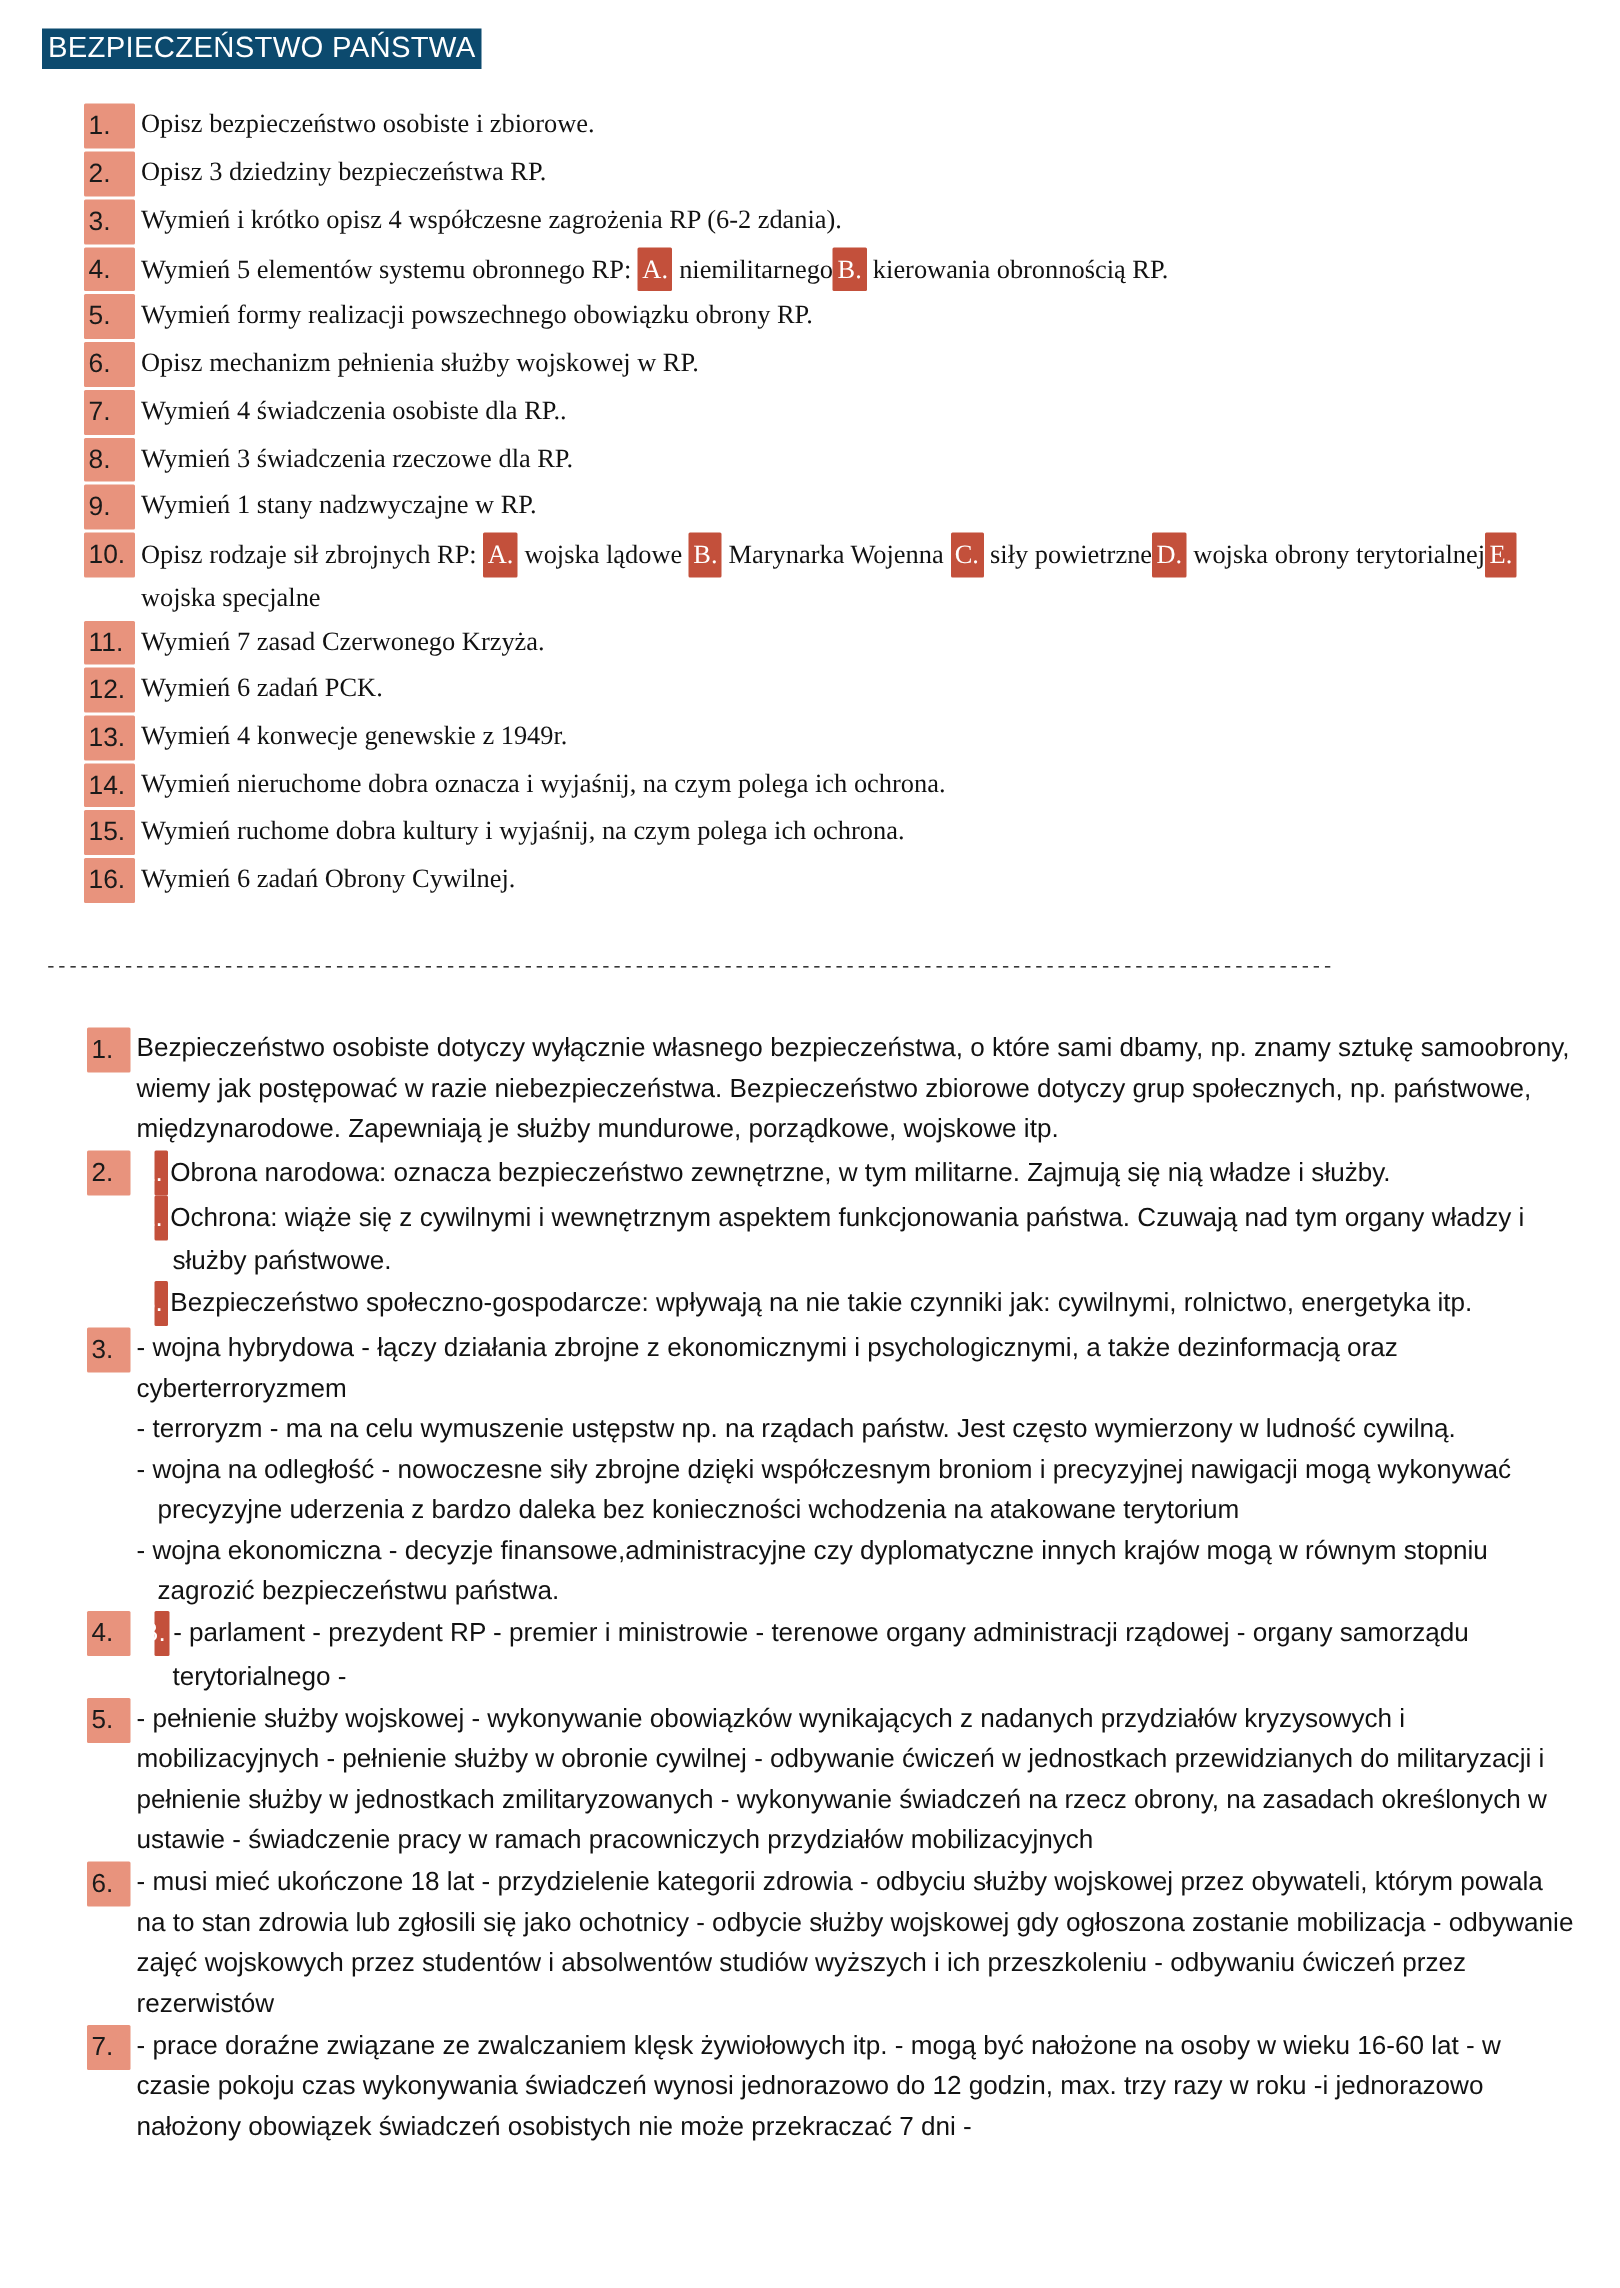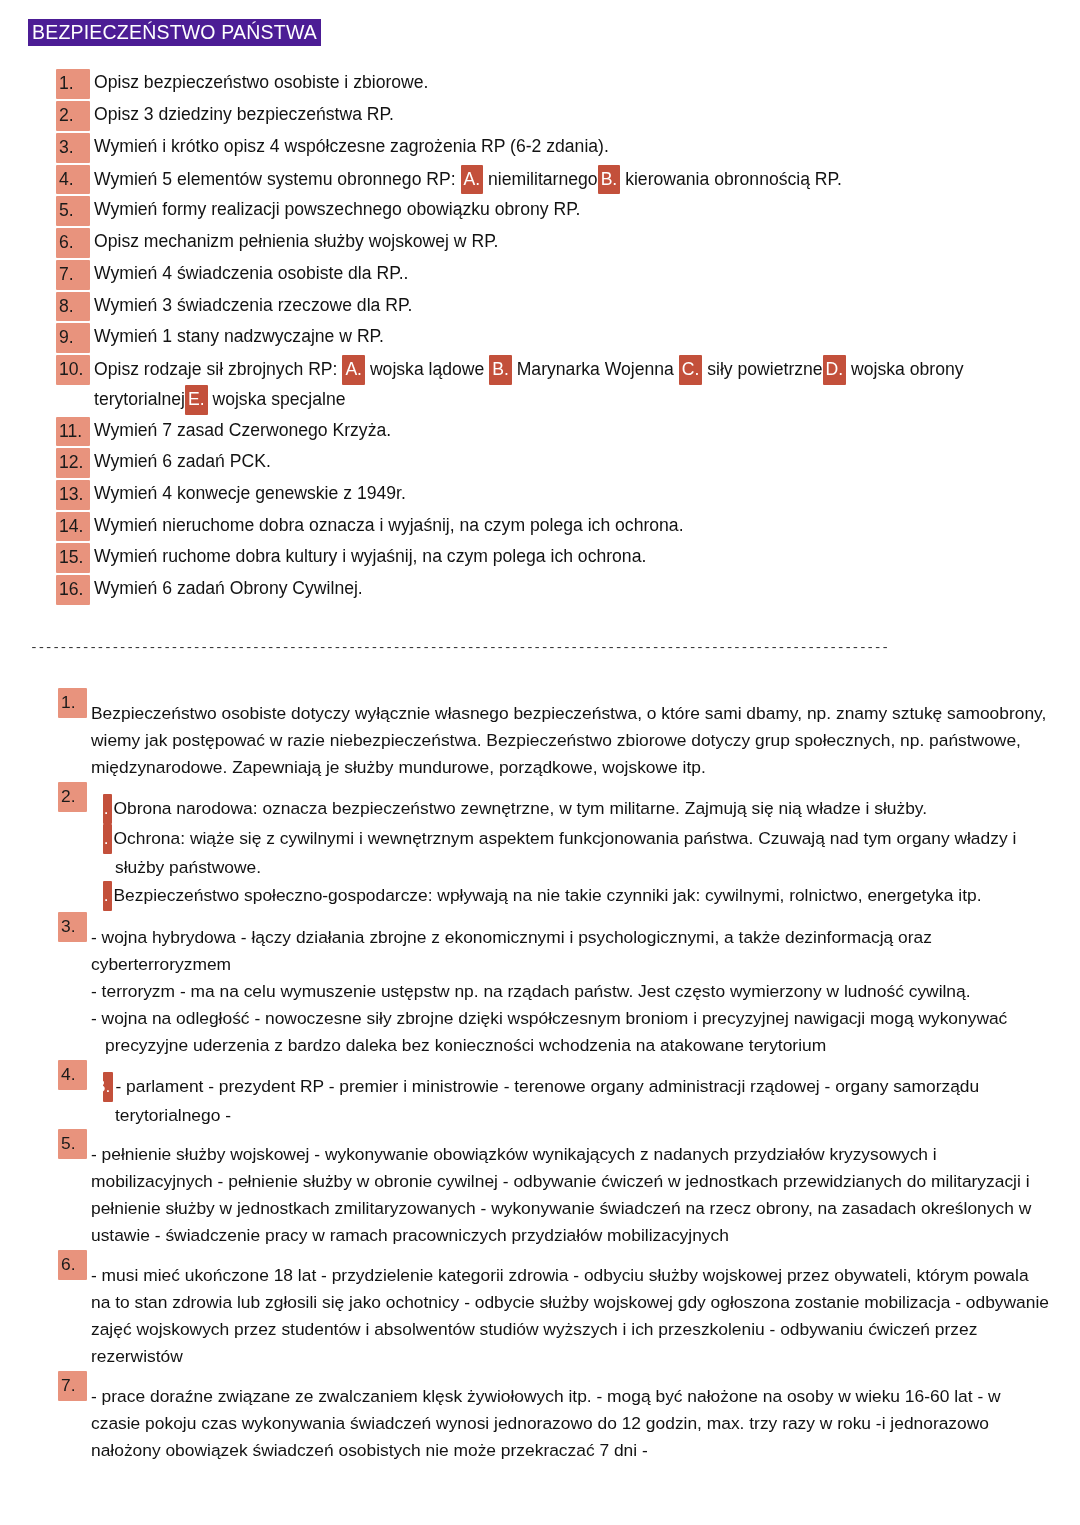--- a/index.html
+++ b/index.html
@@ -23,21 +23,21 @@
     padding: 22px 30px 30px 28px;
   }
 
   
   .doc-title-wrap {
     margin: 0 0 26px 0;
     line-height: 1.1;
   }
   .doc-title {
     display: inline;
-    background: #4c1d95;
+    background: #0c4a6e;
     color: #ffffff;
     font-size: 19.5px;
     letter-spacing: 0.2px;
     padding: 2px 4px 3px 4px;
     box-decoration-break: clone;
     -webkit-box-decoration-break: clone;
   }
 
   
   .num {               
@@ -74,20 +74,21 @@
     text-align: left;
     margin-right: 4px;
   }
   .q-marker .num {
     min-width: 28px;
     text-align: left;
   }
   .q-text {
     flex: 1 1 auto;
     min-width: 0;
+    font-family: Liberation Serif, serif;
   }
 
   
   .divider {
     margin: 36px 0 34px 0;
     padding-left: 2px;
     font-family: "Liberation Mono", monospace;
     font-size: 13px;
     color: #2b2b2b;
     letter-spacing: -0.4px;
@@ -113,21 +114,20 @@
     flex: 0 0 auto;
     width: 30px;
     margin-right: 3px;
   }
   .a-marker .num {
     min-width: 23px;
   }
   .a-body {
     flex: 1 1 auto;
     min-width: 0;
-    margin-top: 12px;
   }
   .a-body > p {
     margin: 0;
   }
   
   .hang {
     padding-left: 14px;
     text-indent: -14px;
   }
   .hang-deep {
@@ -250,20 +250,21 @@
         <p class="hang-deep"><span class="sub inline-sub">3.</span><span>Bezpieczeństwo społeczno-gospodarcze: wpływają na nie takie czynniki jak: cywilnymi, rolnictwo, energetyka itp.</span></p>
       </div>
     </li>
 
     <li class="a-item">
       <span class="a-marker"><span class="num">3.</span></span>
       <div class="a-body">
         <p>- wojna hybrydowa - łączy działania zbrojne z ekonomicznymi i psychologicznymi, a także dezinformacją oraz cyberterroryzmem</p>
         <p class="hang">- terroryzm - ma na celu wymuszenie ustępstw np. na rządach państw. Jest często wymierzony w ludność cywilną.</p>
         <p class="hang">- wojna na odległość - nowoczesne siły zbrojne dzięki współczesnym broniom i precyzyjnej nawigacji mogą wykonywać precyzyjne uderzenia z bardzo daleka bez konieczności wchodzenia na atakowane terytorium</p>
+        <p class="hang">- wojna ekonomiczna - decyzje finansowe,administracyjne czy dyplomatyczne innych krajów mogą w równym stopniu zagrozić bezpieczeństwu państwa.</p>
       </div>
     </li>
 
     <li class="a-item">
       <span class="a-marker"><span class="num">4.</span></span>
       <div class="a-body">
         <p class="hang-deep"><span class="sub inline-sub">B.</span><span>- parlament - prezydent RP - premier i ministrowie - terenowe organy administracji rządowej - organy samorządu terytorialnego -</span></p>
       </div>
     </li>
 

